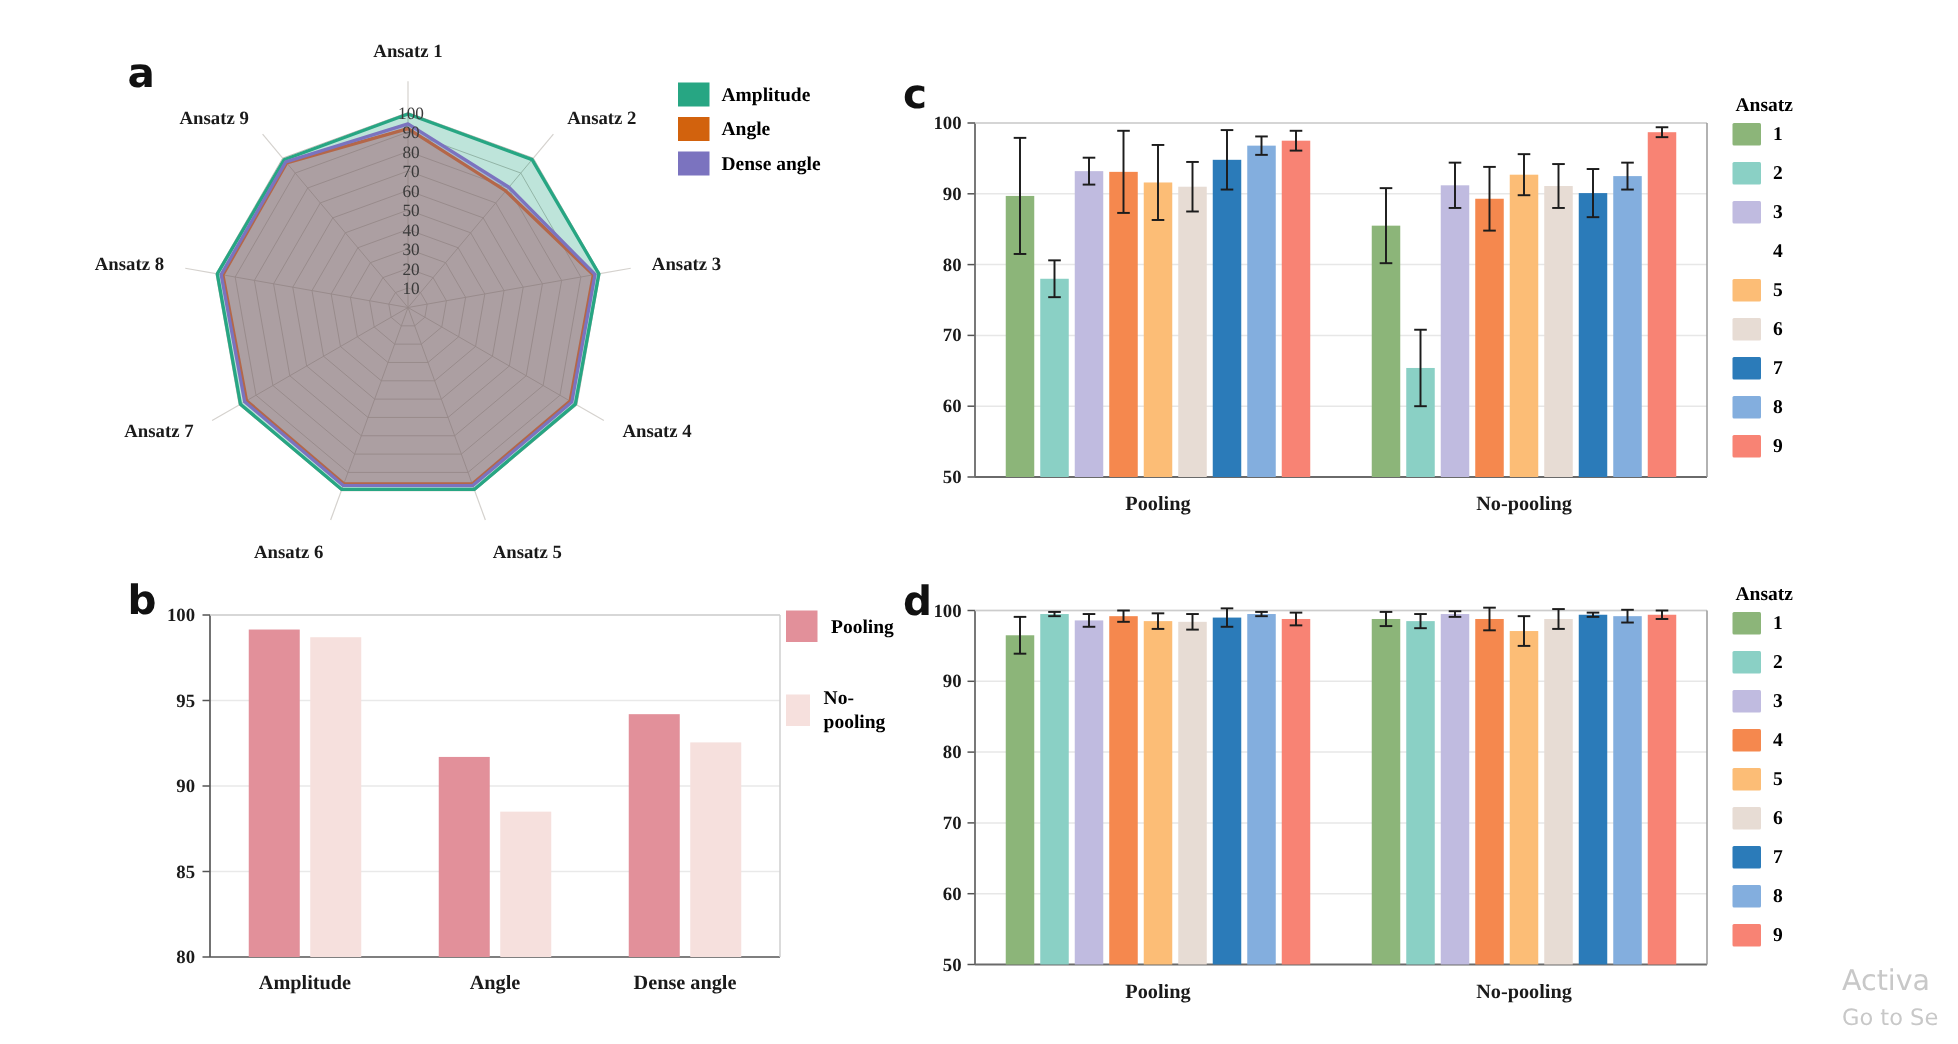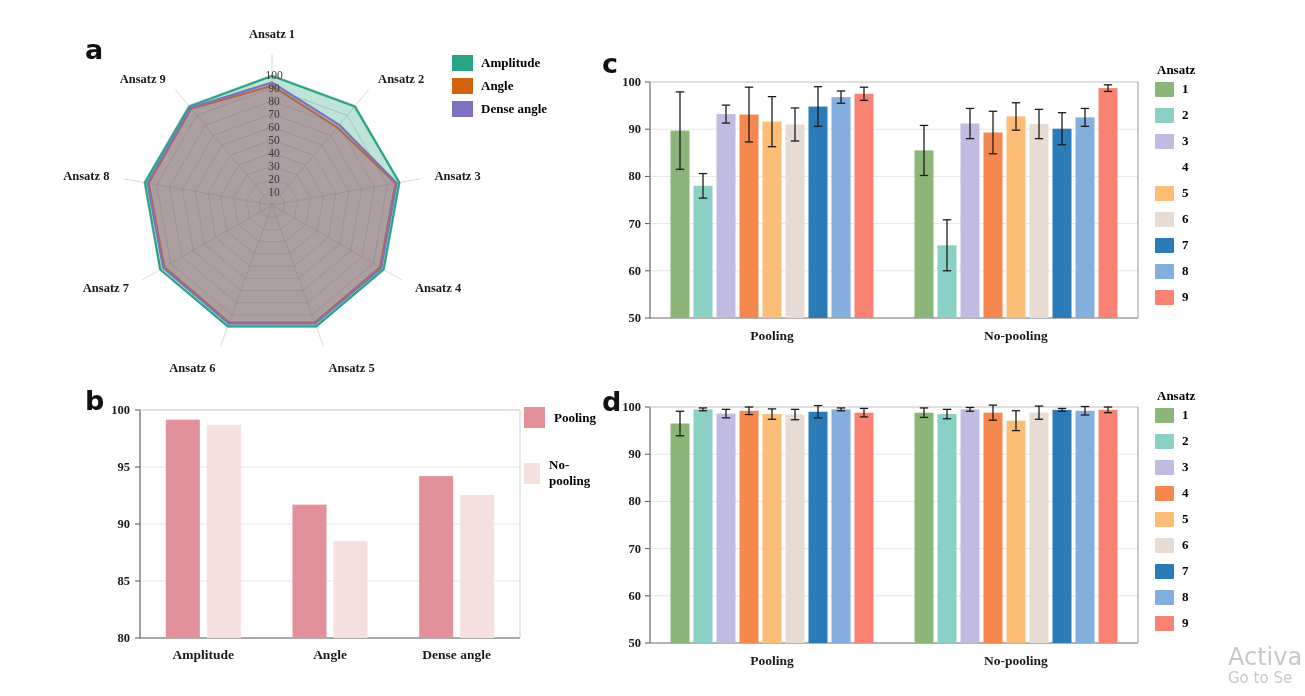--- a/index.html
+++ b/index.html
@@ -18,21 +18,21 @@
   .radial-tick{font-size:11.5px;fill:#3a3a3a;font-weight:400;}
   .axis-label{font-size:12.5px;font-weight:700;}
   .cat-label{font-size:13.5px;font-weight:700;}
   .legend-text{font-size:13px;font-weight:700;}
   .legend-title{font-size:13px;font-weight:700;}
   .legend-num{font-size:13px;font-weight:700;}
   .watermark{
     position:absolute;color:#c8c8c8;font-family:"DejaVu Sans", sans-serif;
     font-weight:400;line-height:1.18;white-space:nowrap;
   }
-  .wm1{font-size:24px;}
+  .wm1{font-size:19px;}
   .wm2{font-size:15px;}
 </style>
 </head>
 <body>
 
 <div class="panel" id="panel-a" style="left:0px;top:0px;width:580px;height:380px;">
   <div class="panel-letter" style="left:85px;top:36px;">a</div>
   <svg id="radar-svg" width="580" height="380">
       <g>
         <path d="M272.00 192.00L280.36 195.04L284.80 202.74L283.26 211.50L276.45 217.22L267.55 217.22L260.74 211.50L259.20 202.74L263.64 195.04Z" fill="none" stroke="#b9b3ad" stroke-width="0.6"></path>

